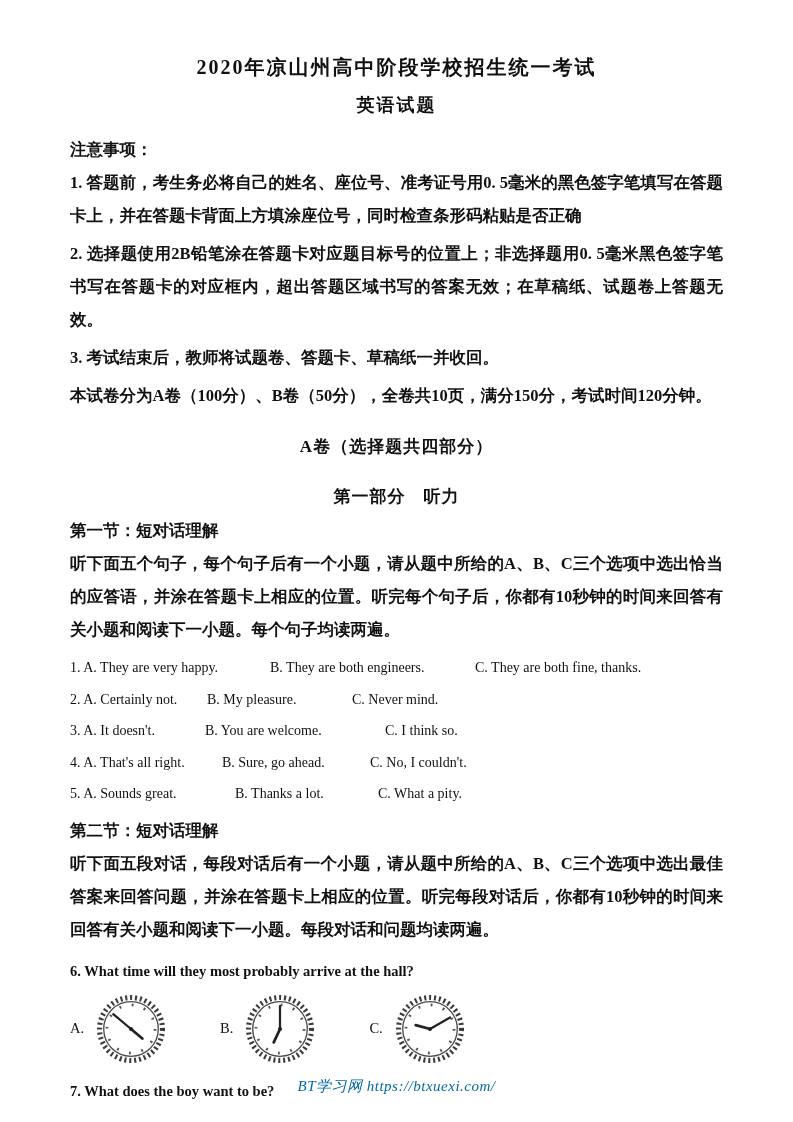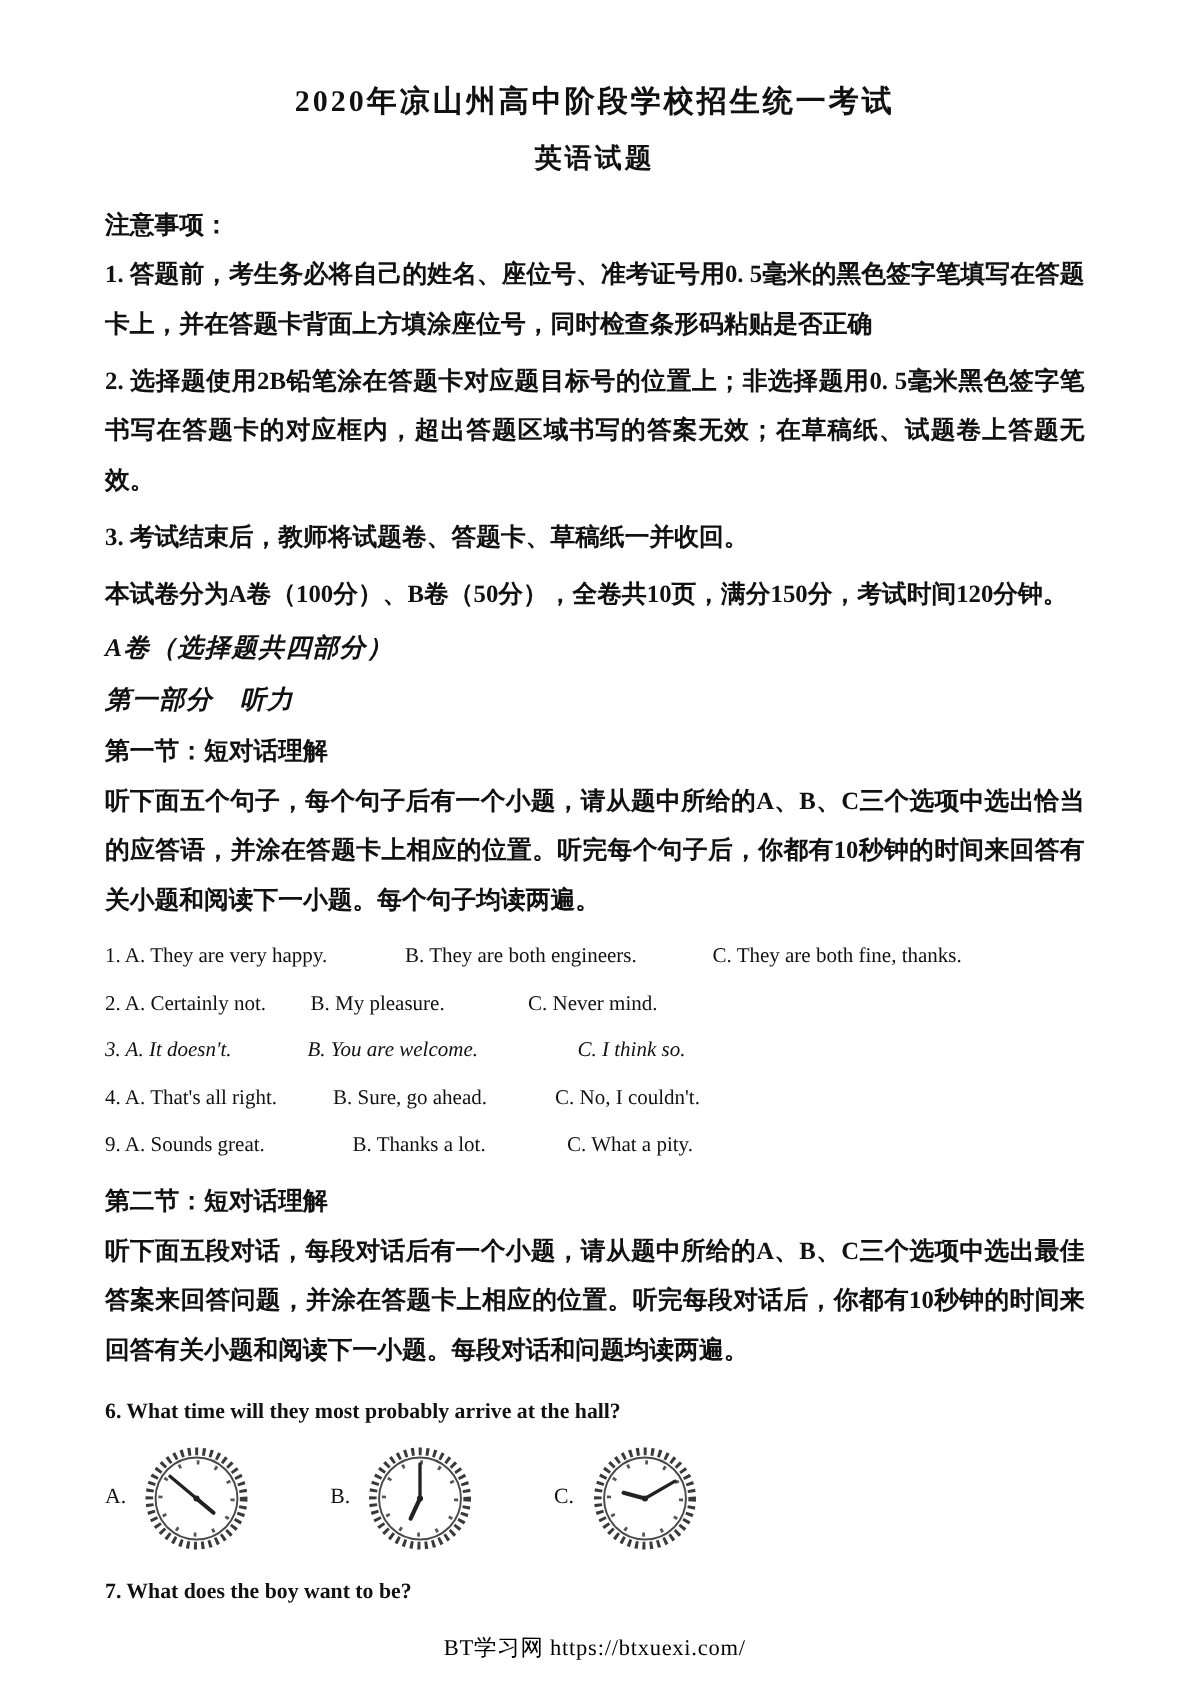--- a/index.html
+++ b/index.html
@@ -33,36 +33,35 @@
     font-size: 16.5px;
     font-weight: bold;
     line-height: 33px;
     margin: 0 0 5px 0;
     text-align: justify;
   }
   .cn.nogap { margin-bottom: 0; }
   .center-head {
     font-size: 17px;
     font-weight: bold;
-    text-align: left;
+    text-align: center;
     line-height: 30px;
-    margin: 5px 0 2px 0;
+    margin: 20px 0 2px 0;
     letter-spacing: 1px;
-    font-style: italic;
   }
   .optrow {
     display: grid;
     font-size: 14px;
     line-height: 31.5px;
     font-weight: normal;
   }
   .optrow span { white-space: nowrap; }
   .row-1 { grid-template-columns: 200px 205px 1fr; }
   .row-2 { grid-template-columns: 137px 145px 1fr; }
-  .row-3 { grid-template-columns: 135px 180px 1fr; font-style: italic; }
+  .row-3 { grid-template-columns: 135px 180px 1fr; }
   .row-4 { grid-template-columns: 152px 148px 1fr; }
   .row-5 { grid-template-columns: 165px 143px 1fr; }
   .opts-block { margin: 6px 0 4px 0; }
   .q-en {
     font-size: 14.5px;
     font-weight: bold;
     line-height: 22px;
     margin: 14px 0 6px 0;
   }
   .clock-row {
@@ -76,26 +75,27 @@
     margin-right: 52px;
   }
   .clock-label {
     font-size: 14.5px;
     margin-right: 10px;
   }
   .clock-svg { display: block; }
   .footer {
     position: absolute;
     left: 0;
-    bottom: 14px;
+    bottom: 26px;
     width: 100%;
     text-align: center;
-    color: #000000;
+    color: #0369a1;
     font-size: 15px;
     letter-spacing: 0.5px;
+    font-style: italic;
   }
 </style>
 </head>
 <body>
 
 <div class="page">
 
   <h1 class="title">2020年凉山州高中阶段学校招生统一考试</h1>
   <h2 class="subtitle">英语试题</h2>
 
@@ -126,21 +126,21 @@
       <span>3. A. It doesn't.</span>
       <span>B. You are welcome.</span>
       <span>C. I think so.</span>
     </div>
     <div class="optrow row-4">
       <span>4. A. That's all right.</span>
       <span>B. Sure, go ahead.</span>
       <span>C. No, I couldn't.</span>
     </div>
     <div class="optrow row-5">
-      <span>9. A. Sounds great.</span>
+      <span>5. A. Sounds great.</span>
       <span>B. Thanks a lot.</span>
       <span>C. What a pity.</span>
     </div>
   </div>
 
   <p class="cn nogap">第二节：短对话理解</p>
   <p class="cn">听下面五段对话，每段对话后有一个小题，请从题中所给的A、B、C三个选项中选出最佳答案来回答问题，并涂在答题卡上相应的位置。听完每段对话后，你都有10秒钟的时间来回答有关小题和阅读下一小题。每段对话和问题均读两遍。</p>
 
   <p class="q-en">6. What time will they most probably arrive at the hall?</p>
 

